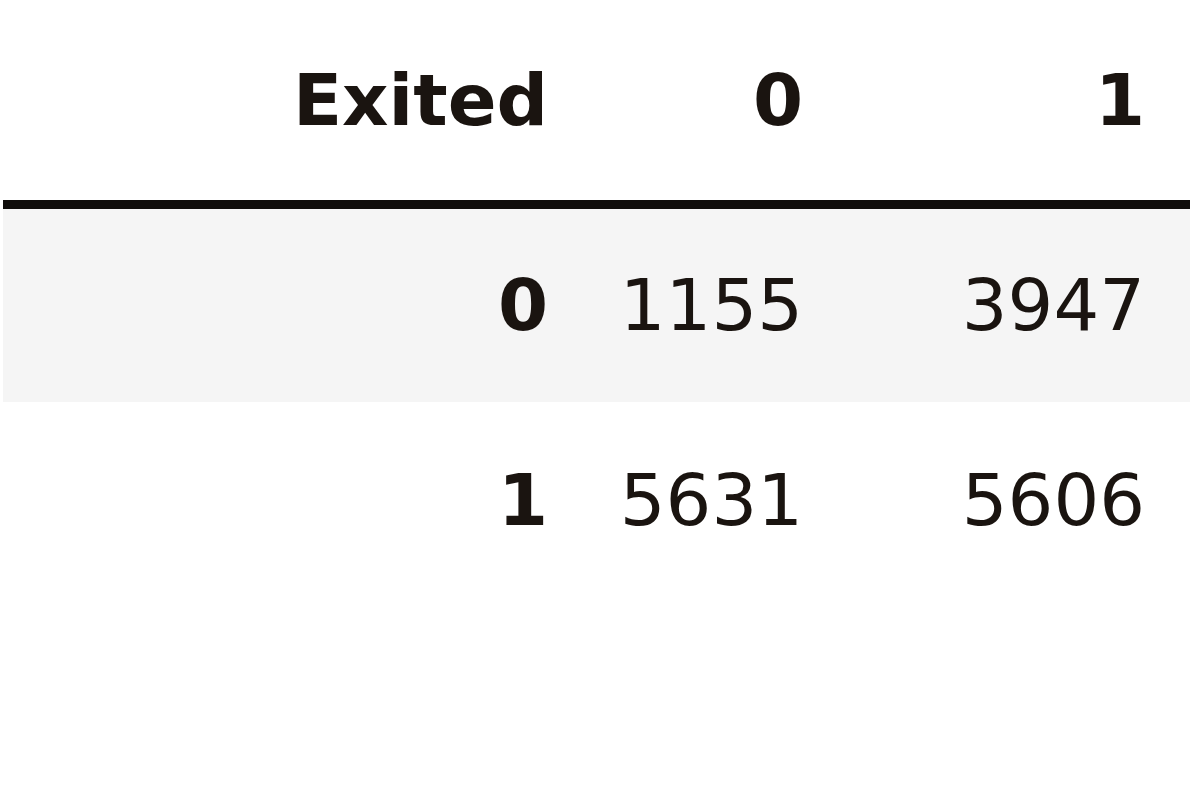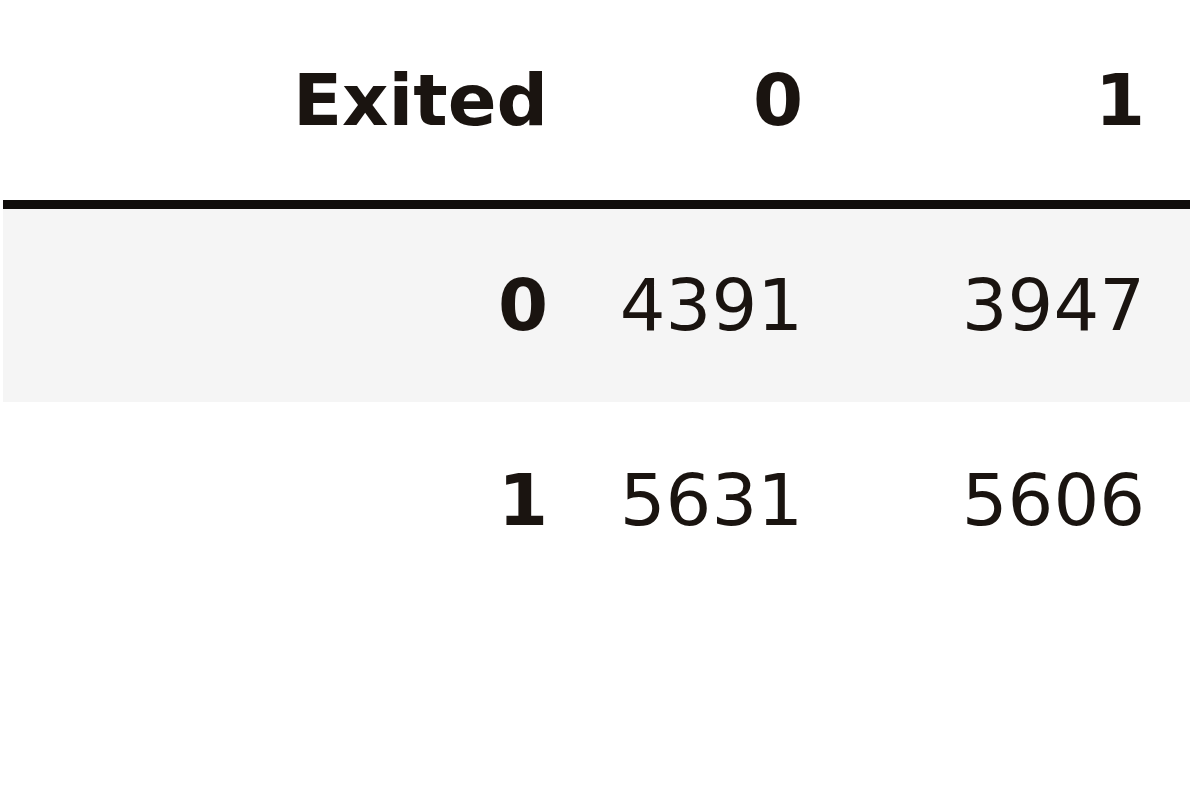--- a/index.html
+++ b/index.html
@@ -119,21 +119,21 @@
       <tr class="rule-row">
         <td style="color: rgb(26, 20, 16); border-bottom-color: rgb(16, 13, 11);"></td>
         <td style="color: rgb(26, 20, 16); border-bottom-color: rgb(16, 13, 11);"></td>
         <td style="color: rgb(26, 20, 16); border-bottom-color: rgb(16, 13, 11);"></td>
       </tr>
     </thead>
 
     <tbody>
       <tr class="striped" style="background-color: rgb(245, 245, 245);">
         <th class="row-idx" style="color: rgb(26, 20, 16);">0</th>
-        <td class="cell" style="color: rgb(26, 20, 16);">4391</td>
+        <td class="cell" style="color: rgb(26, 20, 16);">1155</td>
         <td class="cell" style="color: rgb(26, 20, 16);">3947</td>
       </tr>
 
       <tr class="plain">
         <th class="row-idx" style="color: rgb(26, 20, 16);">1</th>
         <td class="cell" style="color: rgb(26, 20, 16);">5631</td>
         <td class="cell" style="color: rgb(26, 20, 16);">5606</td>
       </tr>
 
     </tbody>

